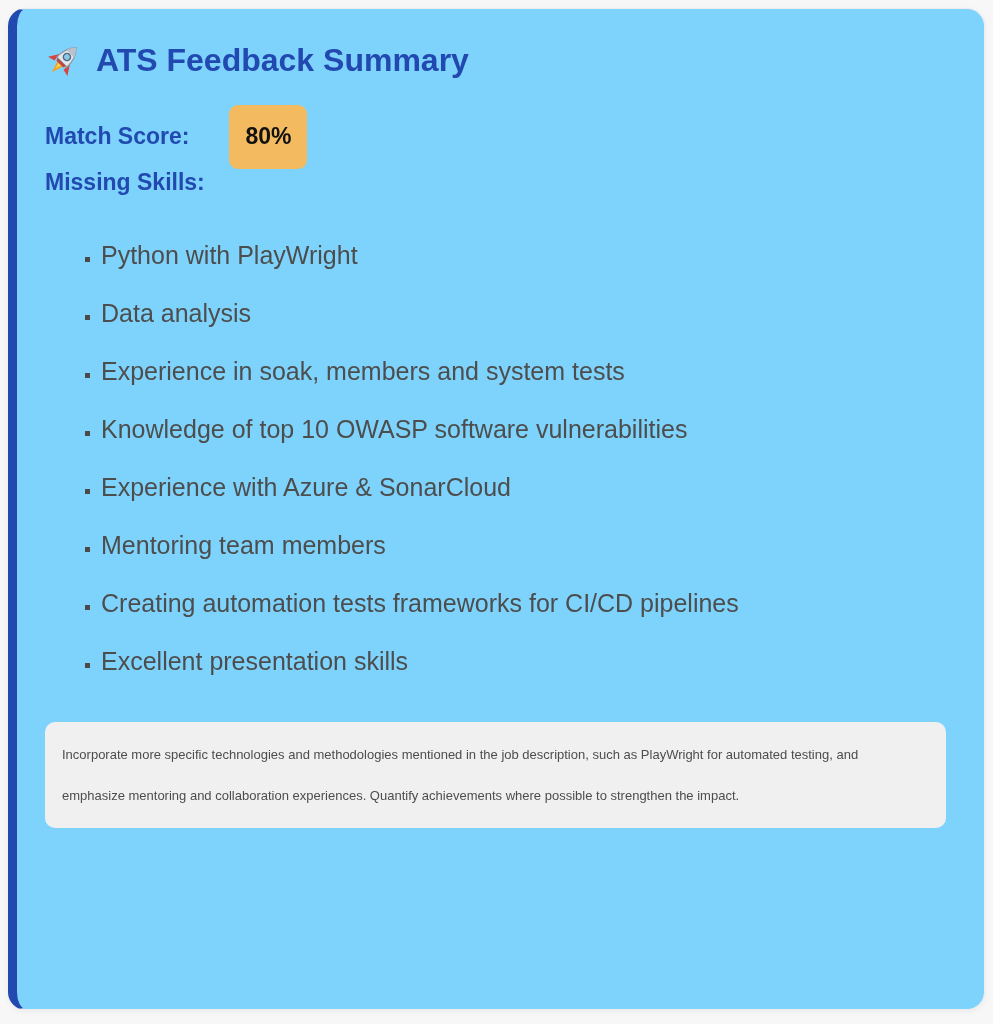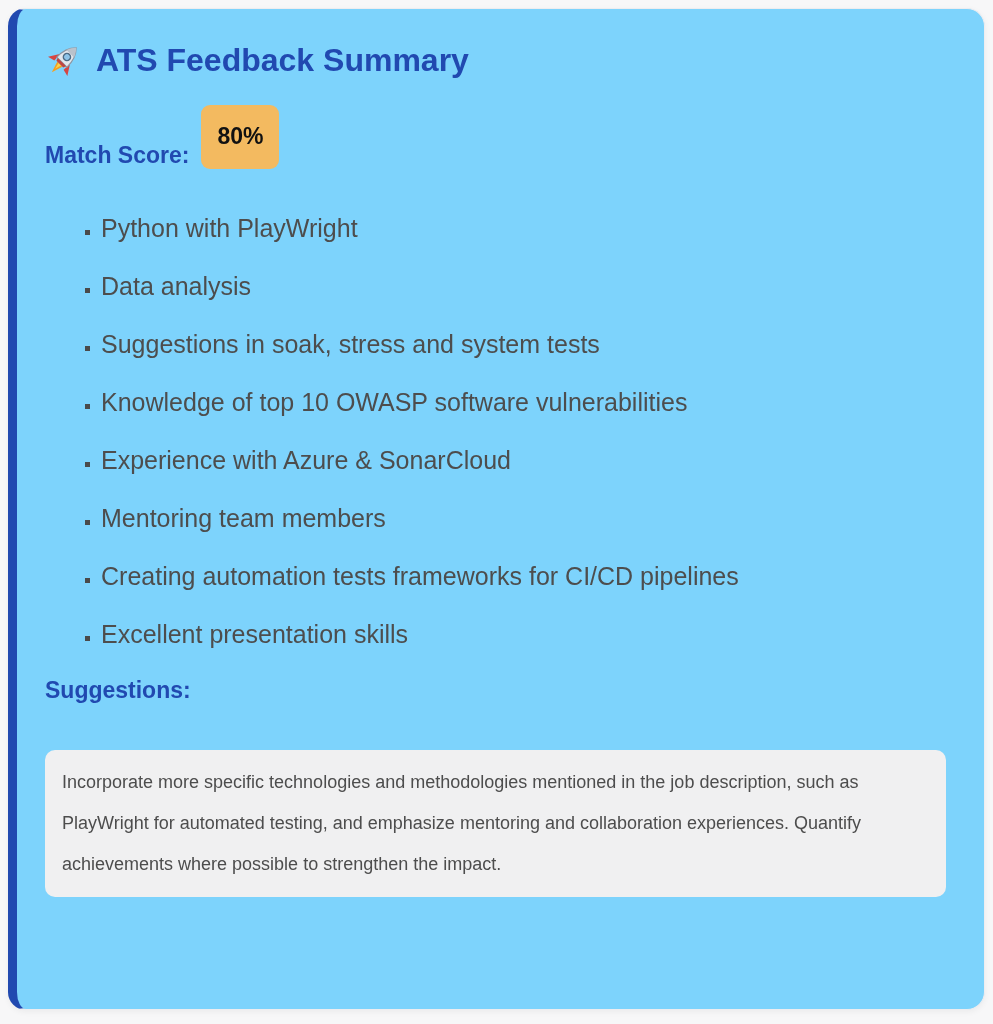--- a/index.html
+++ b/index.html
@@ -42,21 +42,22 @@
     line-height: 1.15;
   }
   .rocket {
     display: inline-flex;
     width: 38px;
     height: 38px;
   }
   .score-row {
     margin-top: 26px;
     display: flex;
-    align-items: flex-end;
+    align-items: center;
+    gap: 28px;
   }
   .score-label {
     font-size: 23px;
     font-weight: bold;
     color: #2149b0;
   }
   .score-badge {
     margin-left: 12px;
     background: #f3ba60;
     color: #111111;
@@ -94,21 +95,21 @@
     margin-top: 46px;
     background: #f0f0f1;
     border-radius: 10px;
     padding: 12px 17px;
     box-sizing: border-box;
     width: 100%;
   }
   .suggestion-box p {
     margin: 0;
     max-width: 855px;
-    font-size: 18px;
+    font-size: 13px;
     line-height: 41px;
     color: #4d4d4d;
   }
 </style>
 </head>
 <body>
 
 <div class="stage">
   <div class="card">
 
@@ -128,32 +129,32 @@
         </svg>
       </span>
       <h1>ATS Feedback Summary</h1>
     </div>
 
     <div class="score-row">
       <span class="score-label">Match Score:</span>
       <span class="score-badge">80%</span>
     </div>
 
+    <h2 class="section-heading missing-heading">Missing Skills:</h2>
 
     <ul class="skills">
       <li>Python with PlayWright</li>
       <li>Data analysis</li>
-      <li>Suggestions in soak, stress and system tests</li>
+      <li>Experience in soak, members and system tests</li>
       <li>Knowledge of top 10 OWASP software vulnerabilities</li>
       <li>Experience with Azure &amp; SonarCloud</li>
       <li>Mentoring team members</li>
       <li>Creating automation tests frameworks for CI/CD pipelines</li>
       <li>Excellent presentation skills</li>
     </ul>
 
-    <h2 class="section-heading suggestions-heading">Suggestions:</h2>
 
     <div class="suggestion-box">
       <p>Incorporate more specific technologies and methodologies mentioned in the job description, such as PlayWright for automated testing, and emphasize mentoring and collaboration experiences. Quantify achievements where possible to strengthen the impact.</p>
     </div>
 
   </div>
 </div>
 
 </body></html>

